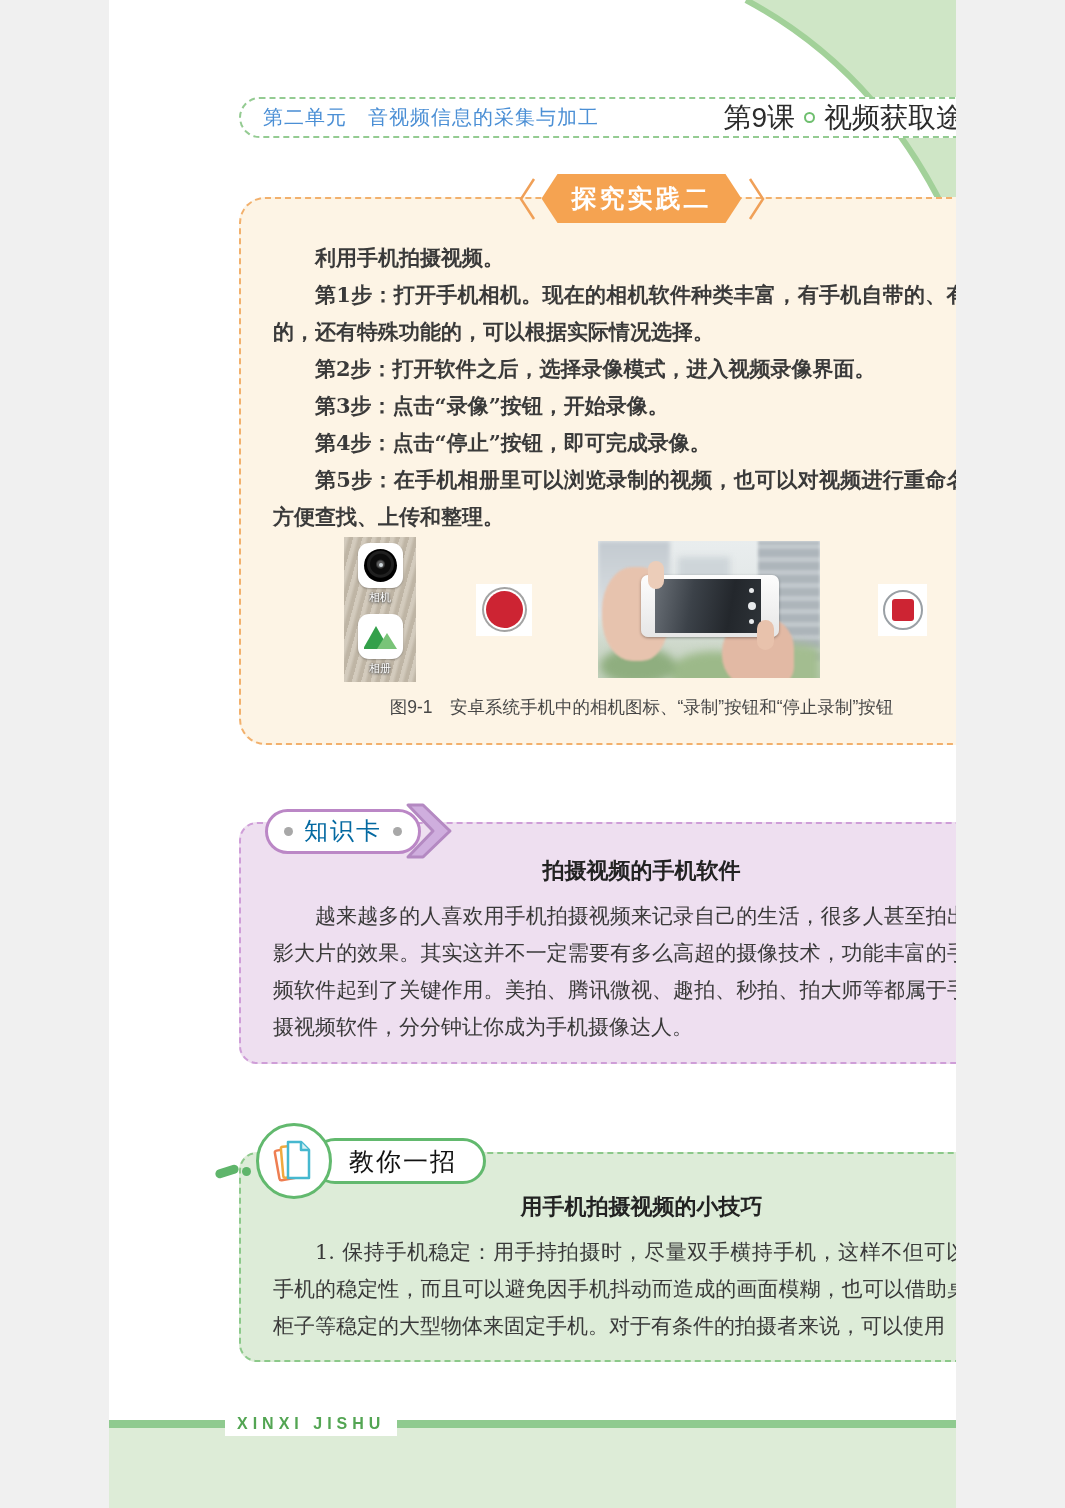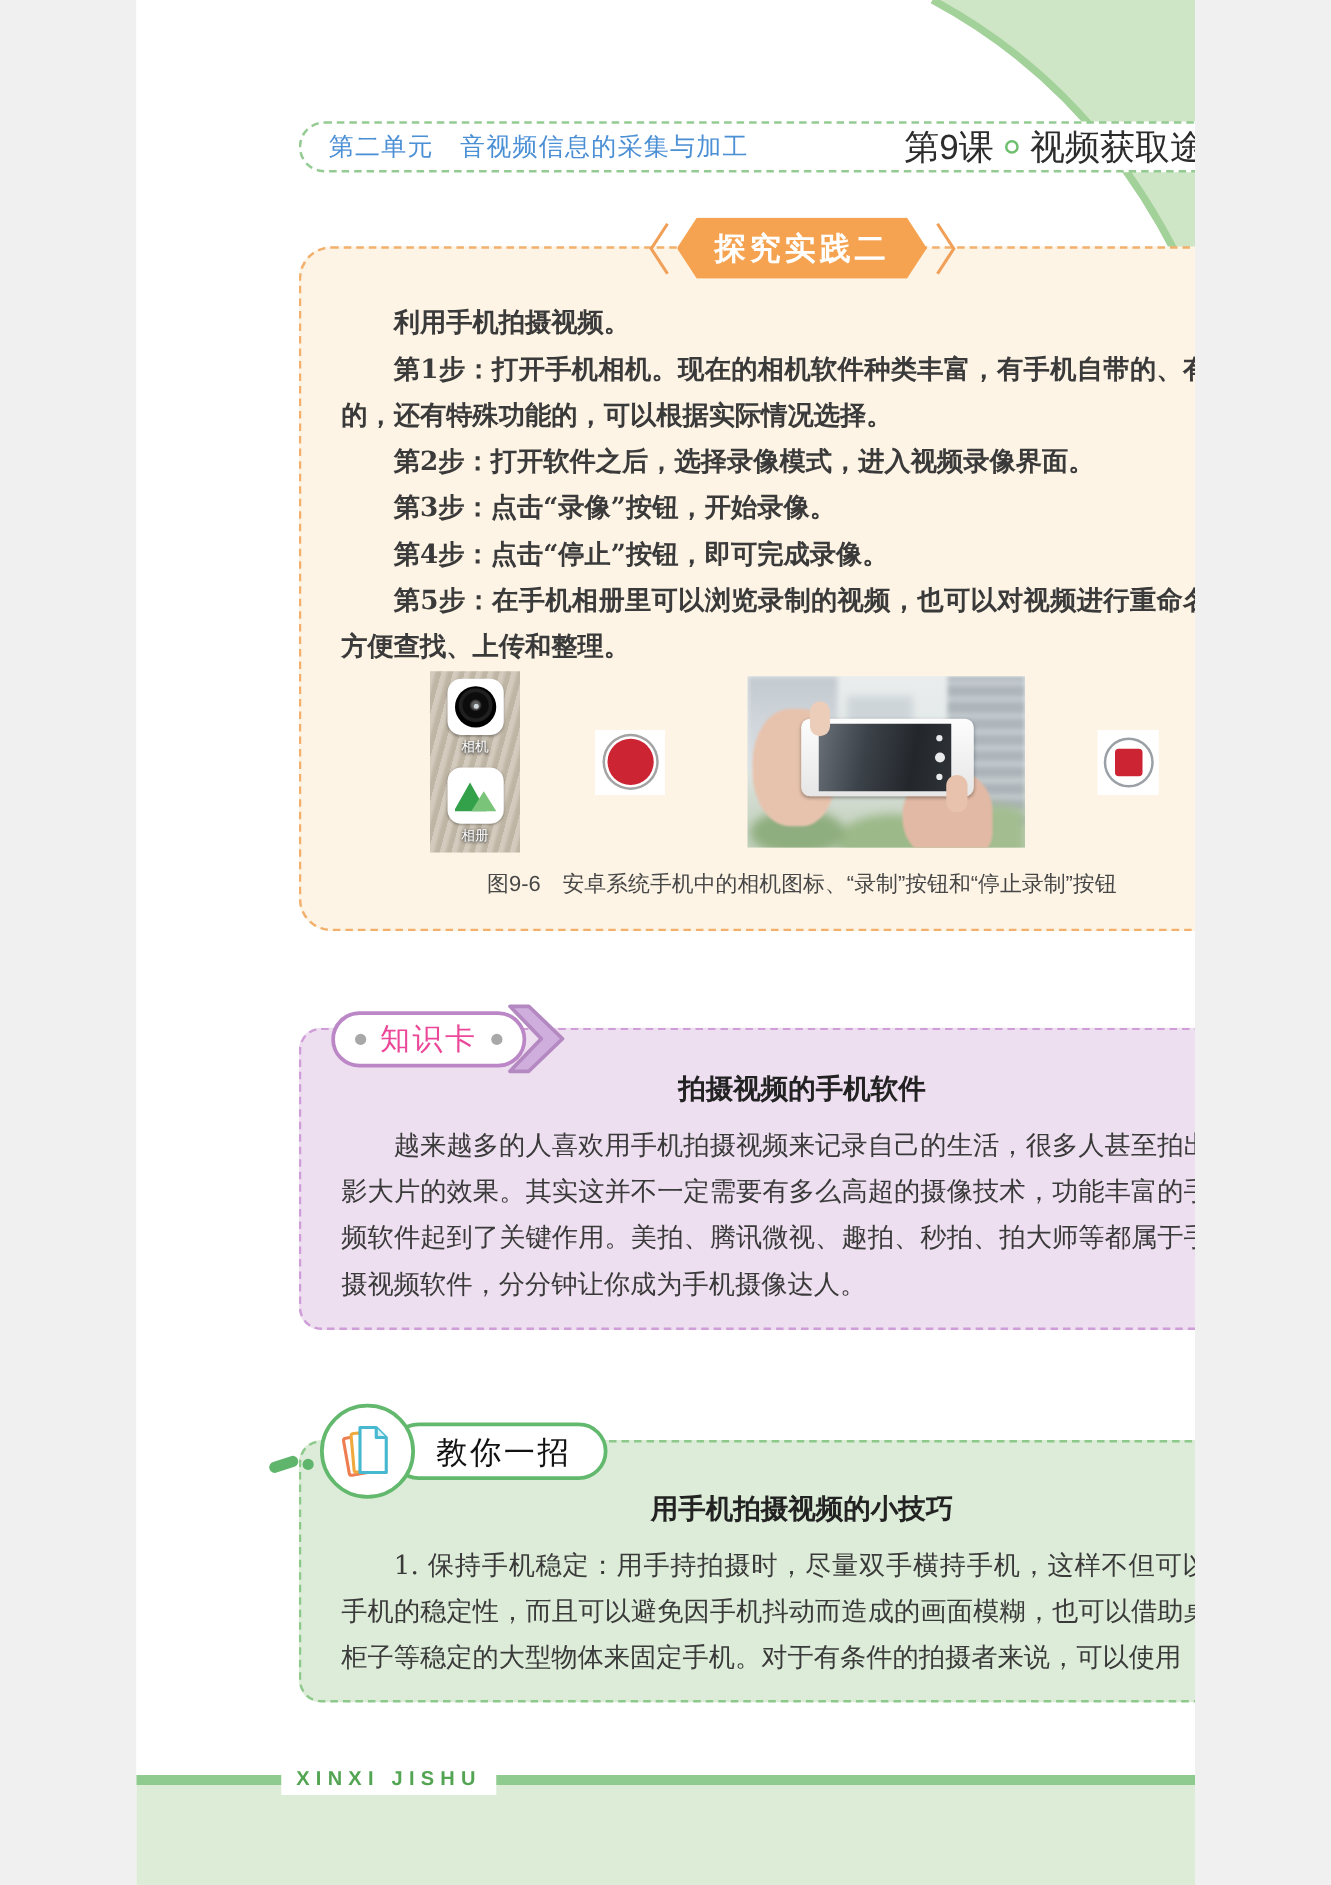--- a/index.html
+++ b/index.html
@@ -117,21 +117,21 @@
 
   
   .kcard {
     position:absolute; top:822px; left:130px; width:805px; height:242px;
     background:#eedff0; border:2px dashed #cf9ed8; border-radius:18px;
     box-sizing:border-box; z-index:2;
   }
   .kcard-badge { position:absolute; top:-22px; left:24px; display:flex; align-items:center; }
   .kcard-pill { position:relative; z-index:2; background:#fff; border:3px solid #bb87c6;
     border-radius:24px; height:45px; box-sizing:border-box; display:flex; align-items:center;
-    gap:11px; padding:0 16px; font-size:24px; color:#ec4899; letter-spacing:2px; }
+    gap:11px; padding:0 16px; font-size:24px; color:#0369a1; letter-spacing:2px; }
   .kdot { width:9px; height:9px; border-radius:50%; background:#a8a8a8; }
   .kcard-arrow { margin-left:-16px; z-index:1; }
   .kcard-title { margin:32px 0 0; text-align:center; font-size:22px; font-weight:bold; color:#222; }
   .kcard-body { padding:12px 32px 0; }
 
   
   .tips {
     position:absolute; top:1152px; left:130px; width:805px; height:210px;
     background:#ddecd8; border:2px dashed #8cc98a; border-radius:18px;
     box-sizing:border-box; z-index:2;
@@ -249,21 +249,21 @@
         <div class="thumb"></div>
       </div>
 
       <div class="stop-card">
         <div class="stop-ring">
           <div class="stop-square"></div>
         </div>
       </div>
     </div>
 
-    <div class="figure-caption">图9-6　安卓系统手机中的相机图标、“录制”按钮和“停止录制”按钮</div>
+    <div class="figure-caption">图9-1　安卓系统手机中的相机图标、“录制”按钮和“停止录制”按钮</div>
   </section>
 
   <section class="kcard">
     <div class="kcard-badge">
       <div class="kcard-pill">
         <span class="kdot"></span>
         <span>知识卡</span>
         <span class="kdot"></span>
       </div>
       <svg class="kcard-arrow" width="48" height="58" viewBox="0 0 48 58">

